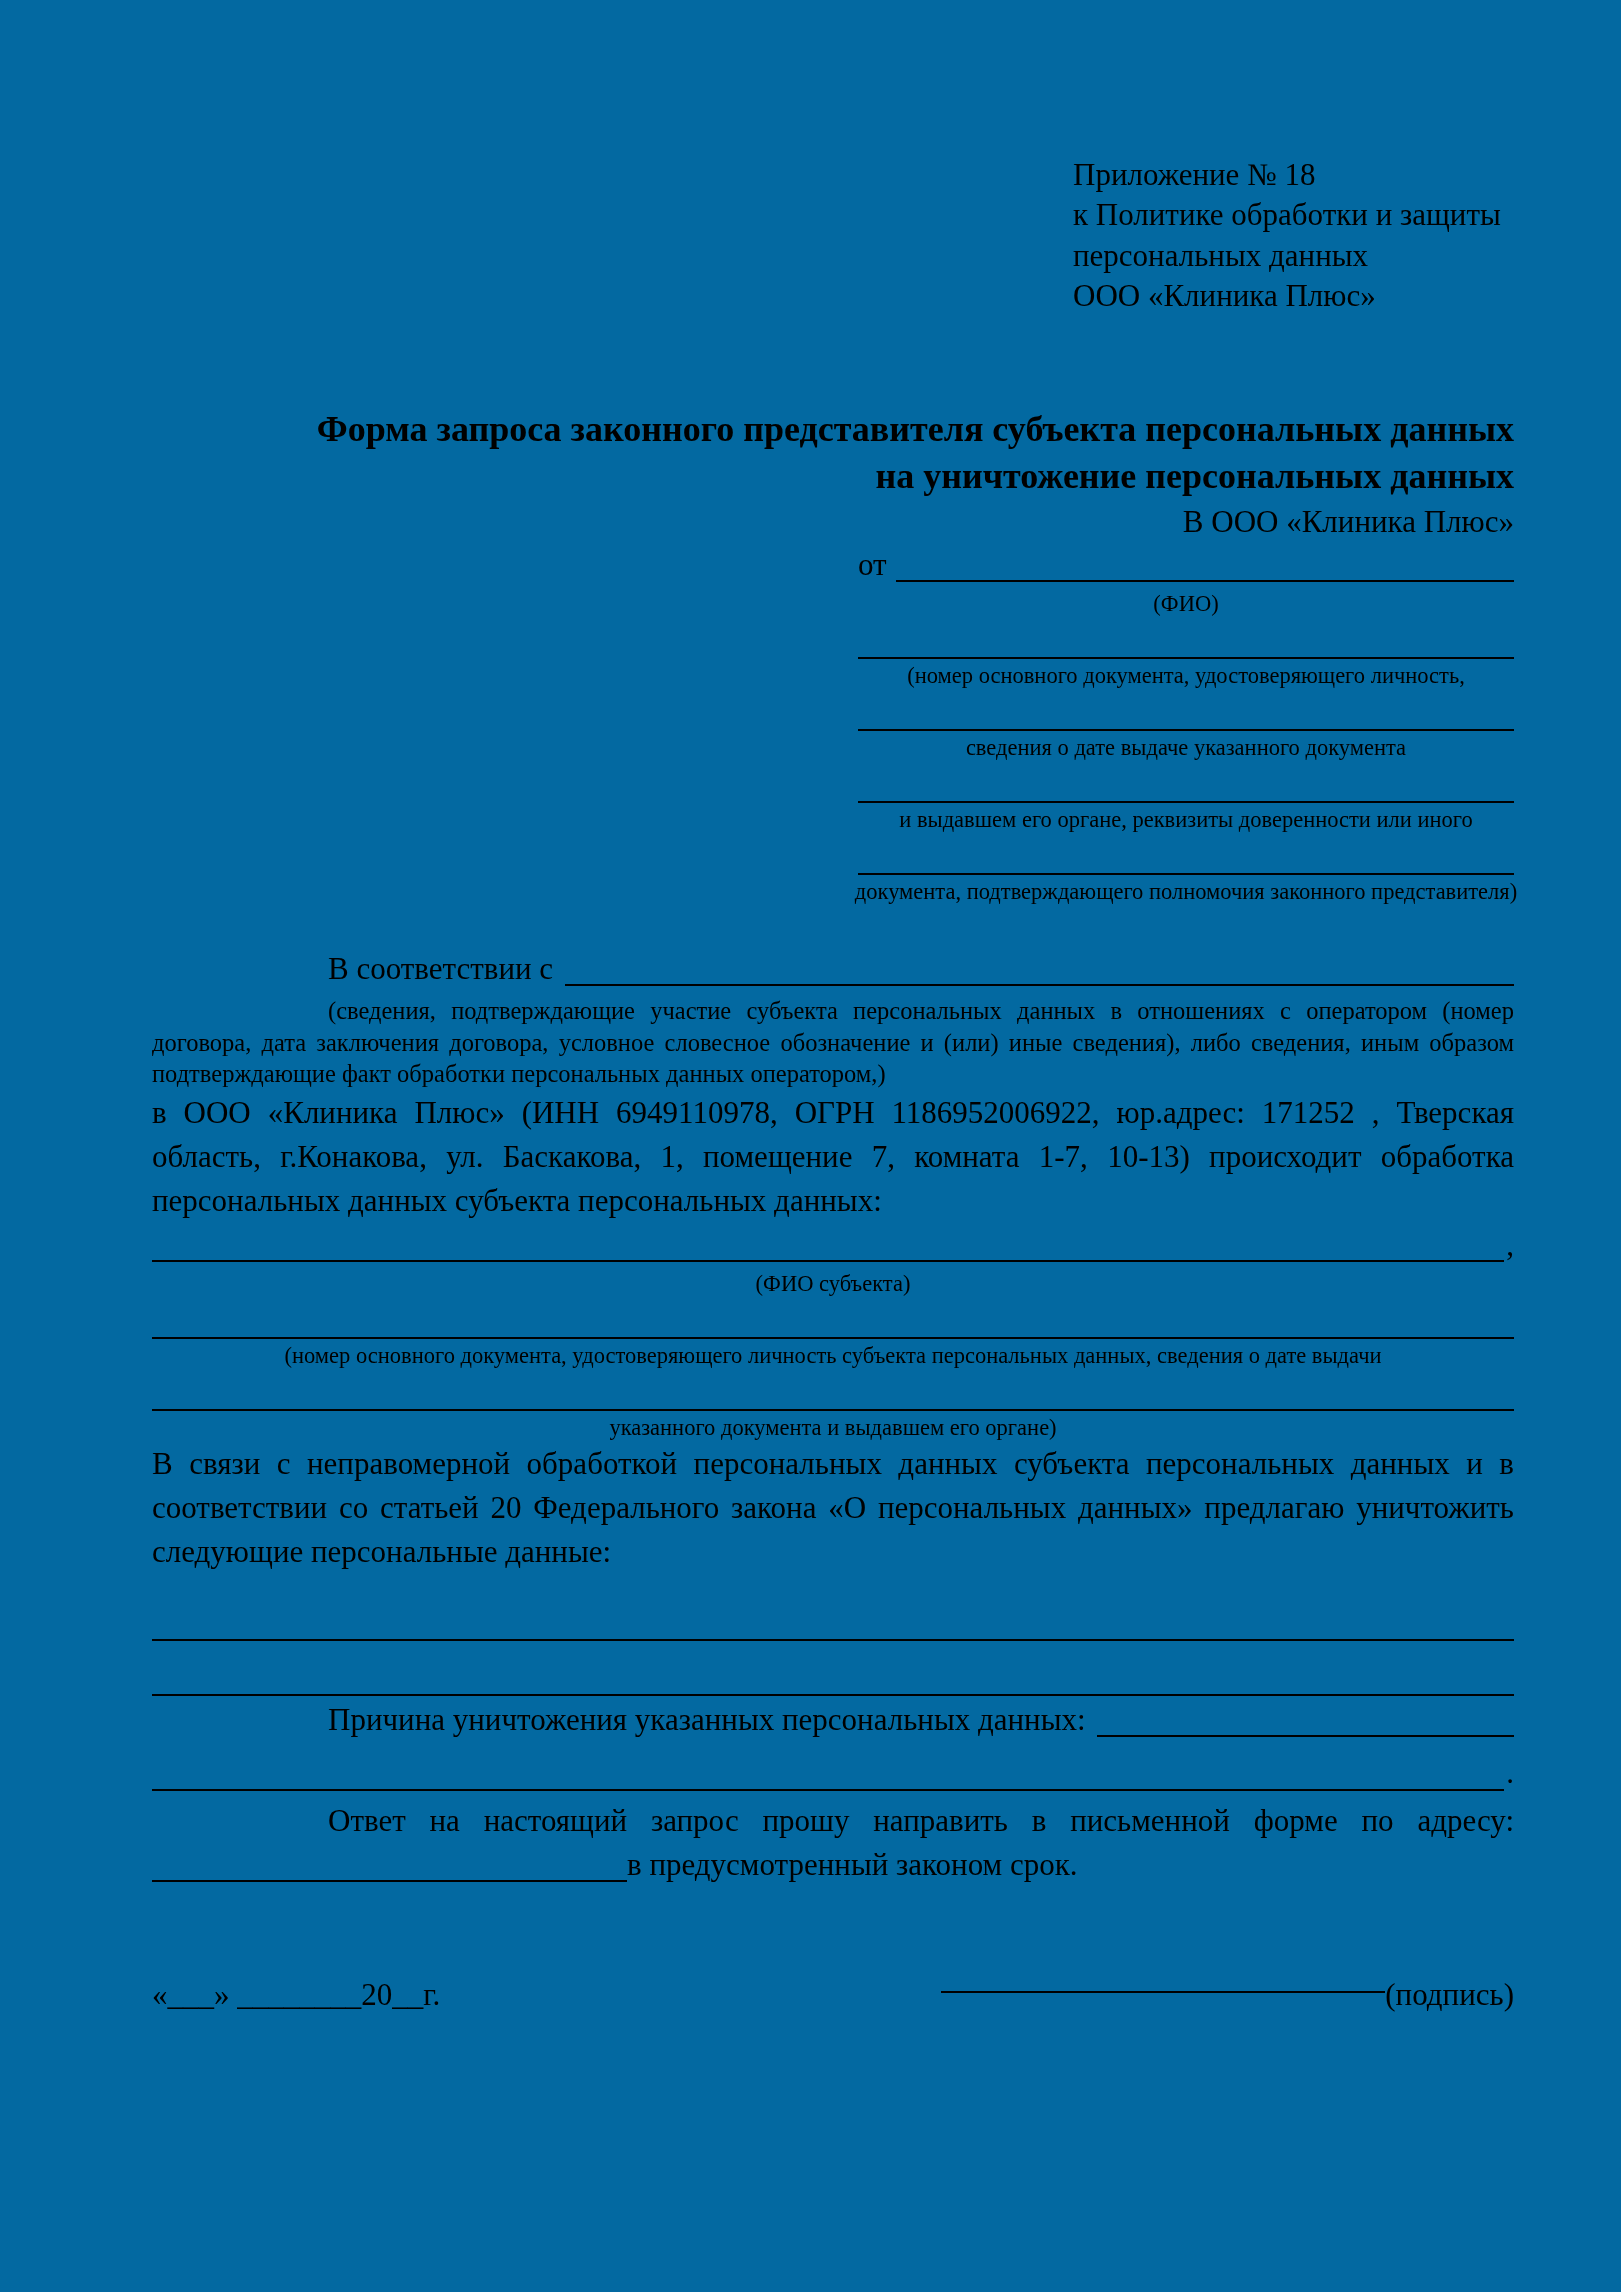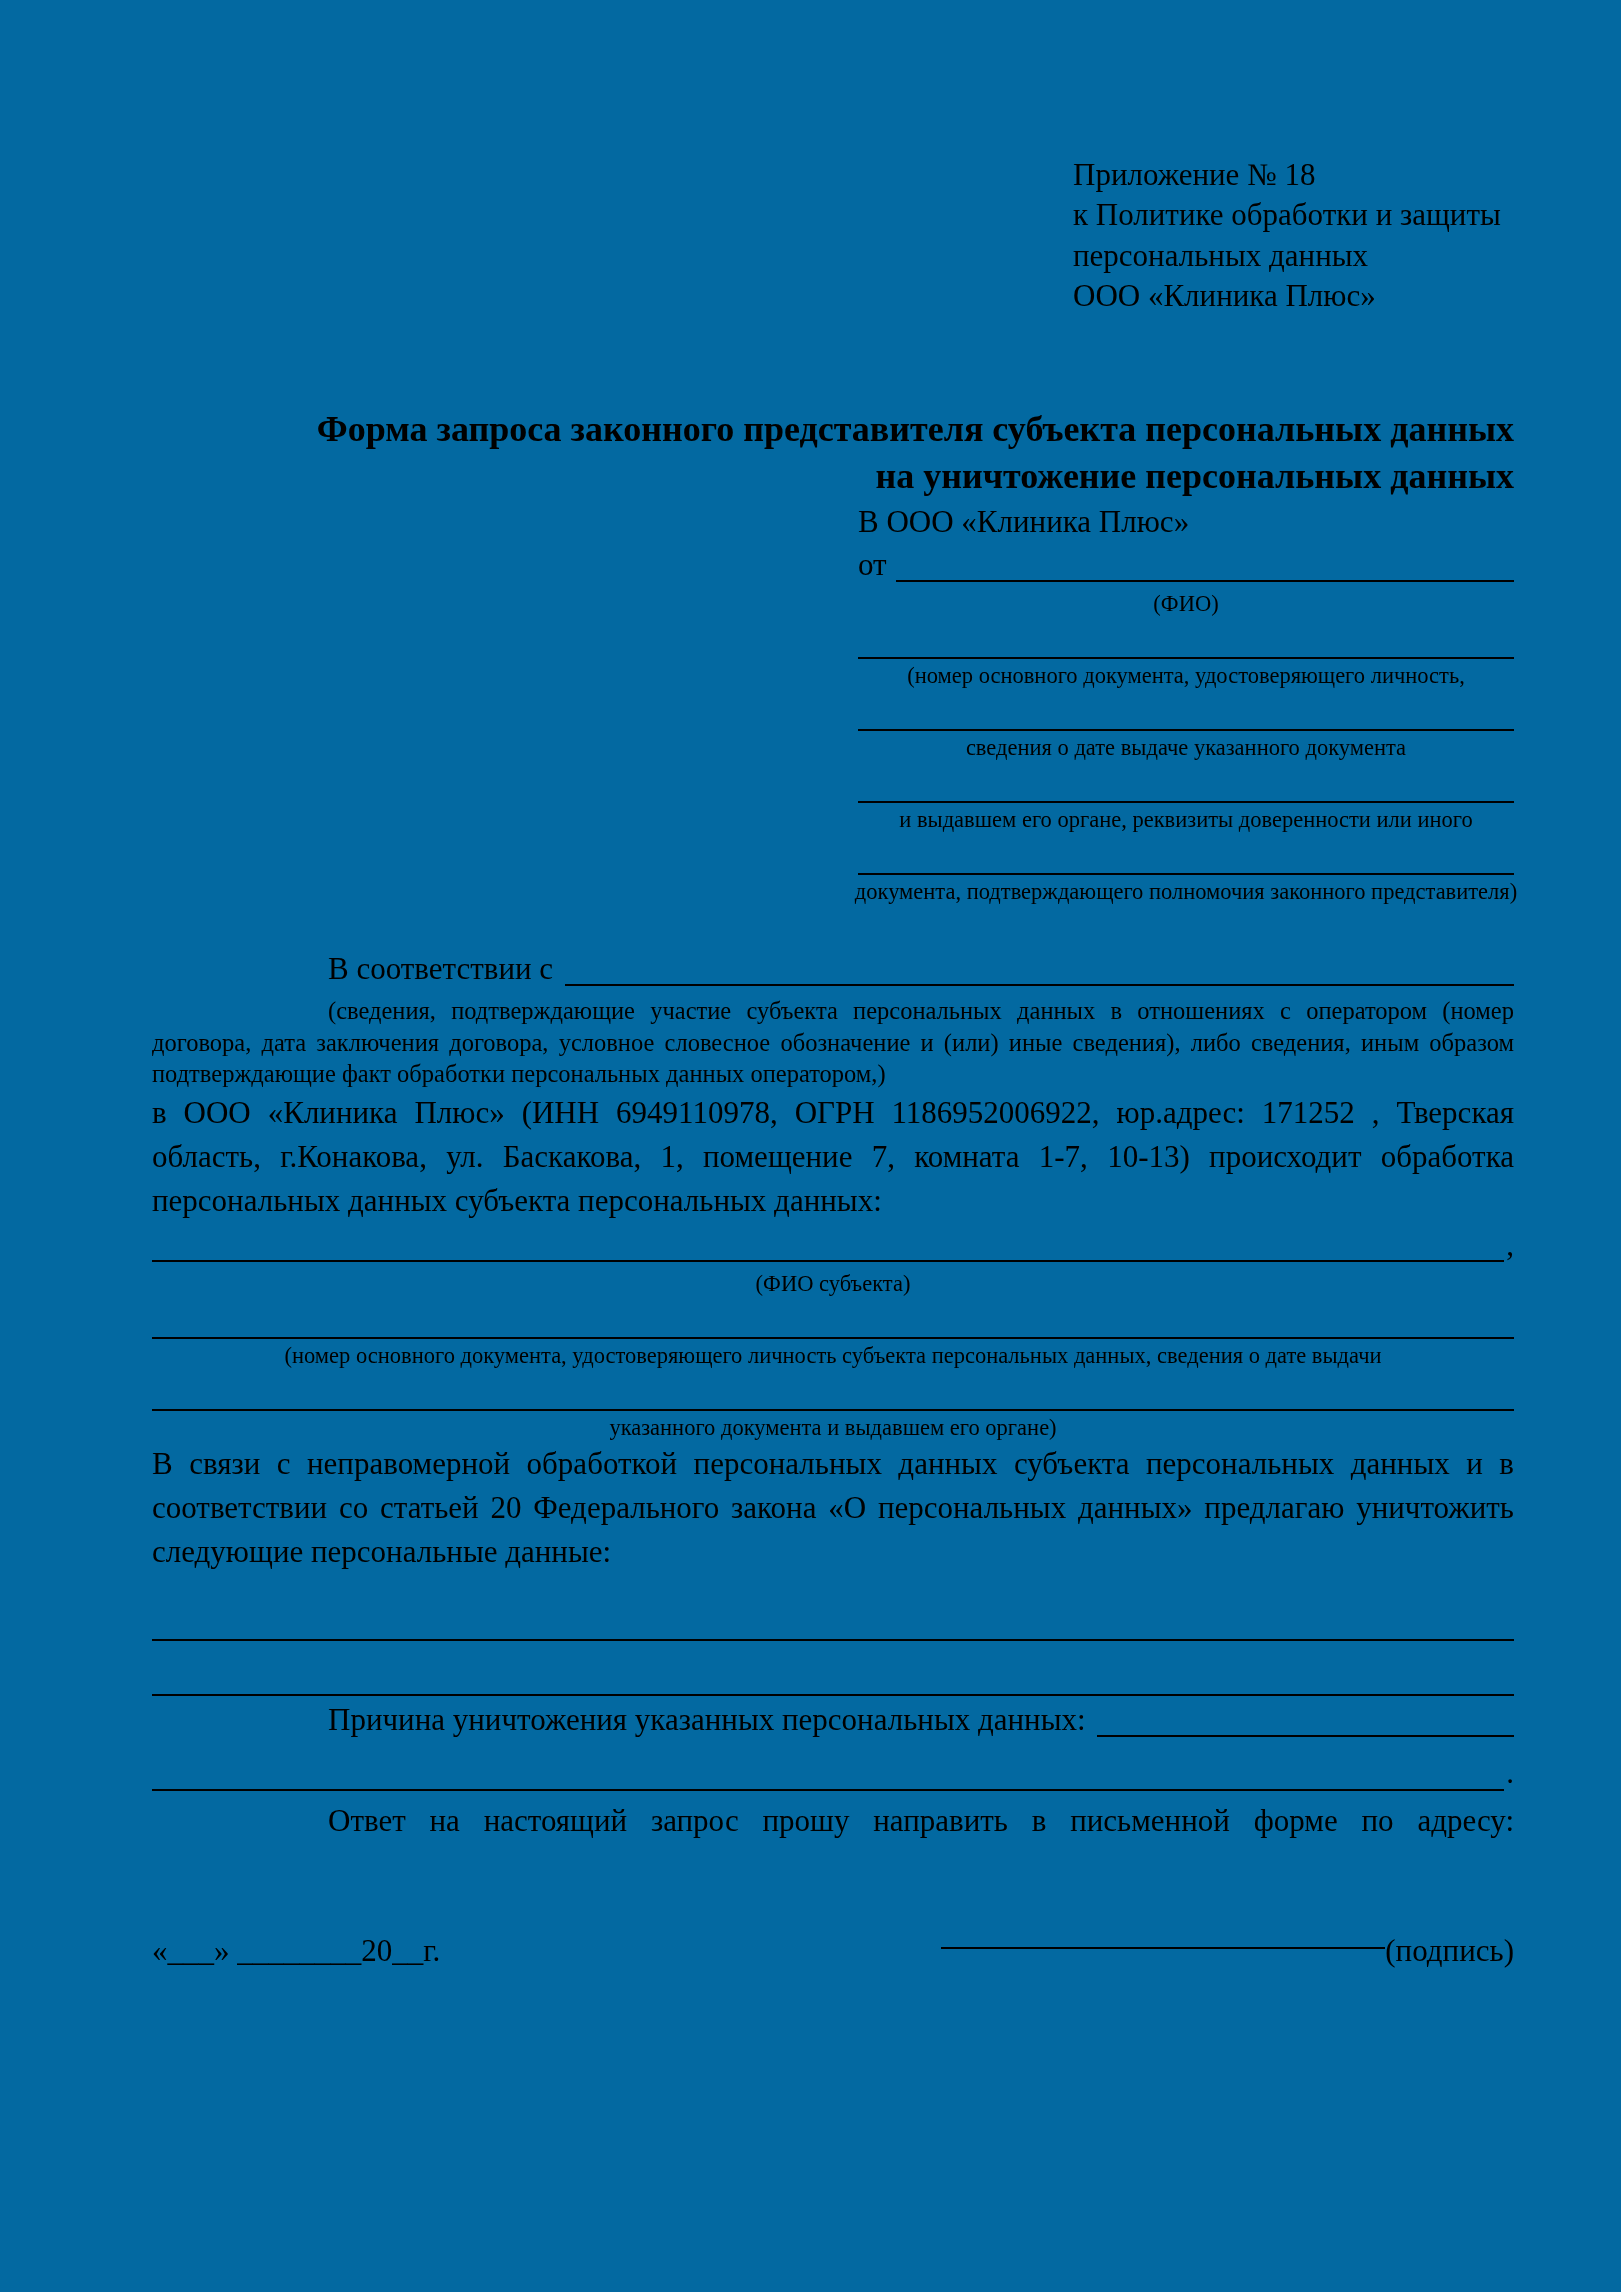--- a/index.html
+++ b/index.html
@@ -20,21 +20,21 @@
   
   .appendix { margin-top:155px; margin-left:921px; line-height:1.3; }
 
   
   .title { margin-top:90px; font-weight:700; font-size:36px; line-height:1.3; }
   .title-line { display:flex; justify-content:flex-end; }
   .title-line > span { white-space:nowrap; }
 
   
   .recipient { margin-left:706px; }
-  .recipient .org { line-height:1.4; }
+  .recipient .org { line-height:1.4;text-align:right; }
 
   
   .row { display:flex; align-items:flex-end; }
   .fill { flex:1 1 auto; border-bottom:2.9px solid #000; margin-bottom:4.9px; }
   .lbl { padding-right:9.8px; white-space:nowrap; }
   .lbl-indent { padding-left:176px; padding-right:11.8px; white-space:nowrap;text-align:center; }
   .tail-char { padding-left:2px; }
 
   
   .blank { border-bottom:2.9px solid #000; height:41px; }
@@ -170,20 +170,24 @@
     <div class="row reason-row">
       <span class="lbl-indent">Причина уничтожения указанных персональных данных:</span>
       <span class="fill"></span>
     </div>
     <div class="row tall period-row">
       <span class="fill"></span>
       <span class="tail-char">.</span>
     </div>
 
     <p class="reply-para">Ответ на настоящий запрос прошу направить в письменной форме по адресу:</p>
+    <div class="row tail-row">
+      <span class="fill"></span>
+      <span>в предусмотренный законом срок.</span>
+    </div>
 
   </div>
 
   <div class="footer">
     <span class="date">«___» ________20__г.</span>
     <div class="sig-group">
       <span class="fill"></span>
       <span>(подпись)</span>
     </div>
   </div>

